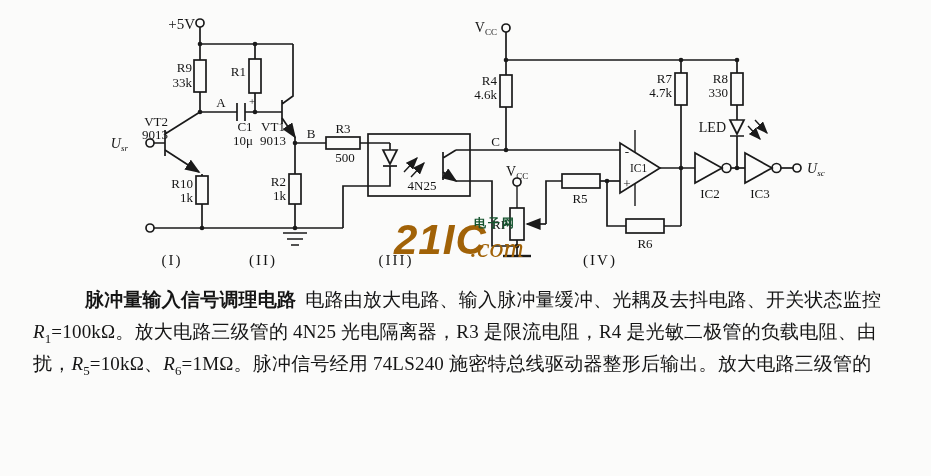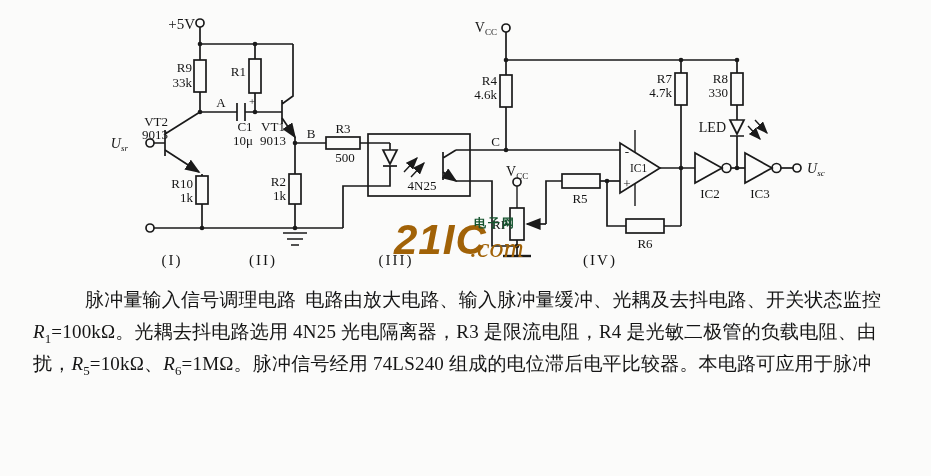--- a/index.html
+++ b/index.html
@@ -26,21 +26,21 @@
   .wm-big{left:394px;top:219px;font-size:42px;font-weight:bold;font-style:italic;
     color:#a16207;letter-spacing:1px;font-family:"Liberation Sans","DejaVu Sans",sans-serif;}
   .wm-cn{left:474px;top:217px;font-size:12px;color:#14532d;letter-spacing:2px;font-weight:bold;}
   .wm-com{left:470px;top:234px;font-size:28px;font-style:italic;color:#a16207;
     font-family:"Liberation Serif","DejaVu Serif",serif;}
   
   .desc{position:absolute;left:33px;top:284px;width:868px;font-size:19px;line-height:32px;
     letter-spacing:0.2px;white-space:nowrap;}
   .dline{height:32px;}
   .dline.first{text-indent:52px;}
-  .desc .bold{font-weight:normal;margin-right:9px;margin-top:8px;}
+  .desc .bold{font-weight:bold;margin-right:9px;margin-top:8px;}
   .desc .var{font-style:italic;font-family:"Liberation Serif","DejaVu Serif",serif;}
   .desc sub{font-size:13px;letter-spacing:0;}
 </style>
 </head>
 <body>
 
 <div class="stage">
 <svg width="931" height="280" viewBox="0 0 931 280">
   <defs>
     <marker id="arr" markerWidth="9" markerHeight="7" refX="8" refY="3.5" orient="auto">
@@ -257,15 +257,15 @@
   </g>
 </svg>
 
   <div class="wm wm-big">21IC</div>
   <div class="wm wm-cn">电子网</div>
   <div class="wm wm-com">.com</div>
 </div>
 
 <div class="desc">
     <div class="dline first"><span class="bold">脉冲量输入信号调理电路</span><span>电路由放大电路、输入脉冲量缓冲、光耦及去抖电路、开关状态监控</span></div>
-    <div class="dline"><span class="var">R</span><sub>1</sub><span>=100kΩ。光耦去抖电路选用 4N25 光电隔离器，R3 是限流电阻，R4 是光敏二极管的负载电阻、由</span></div>
-    <div class="dline"><span>扰，</span><span class="var">R</span><sub>5</sub><span>=10kΩ、</span><span class="var">R</span><sub>6</sub><span>=1MΩ。脉冲信号经用 74LS240 组成的电位滞后电平比较器。本电路可应用于脉冲</span></div>
+    <div class="dline"><span class="var">R</span><sub>1</sub><span>=100kΩ。放大电路三级管的 4N25 光电隔离器，R3 是限流电阻，R4 是光敏二极管的负载电阻、由</span></div>
+    <div class="dline"><span>扰，</span><span class="var">R</span><sub>5</sub><span>=10kΩ、</span><span class="var">R</span><sub>6</sub><span>=1MΩ。脉冲信号经用 74LS240 施密特总线驱动器整形后输出。放大电路三级管的</span></div>
   </div>
 
 </body></html>

